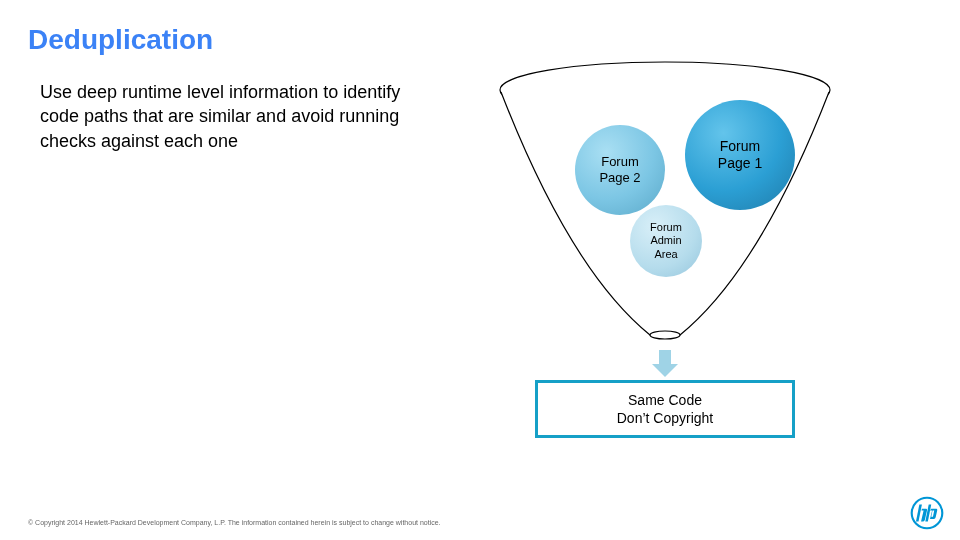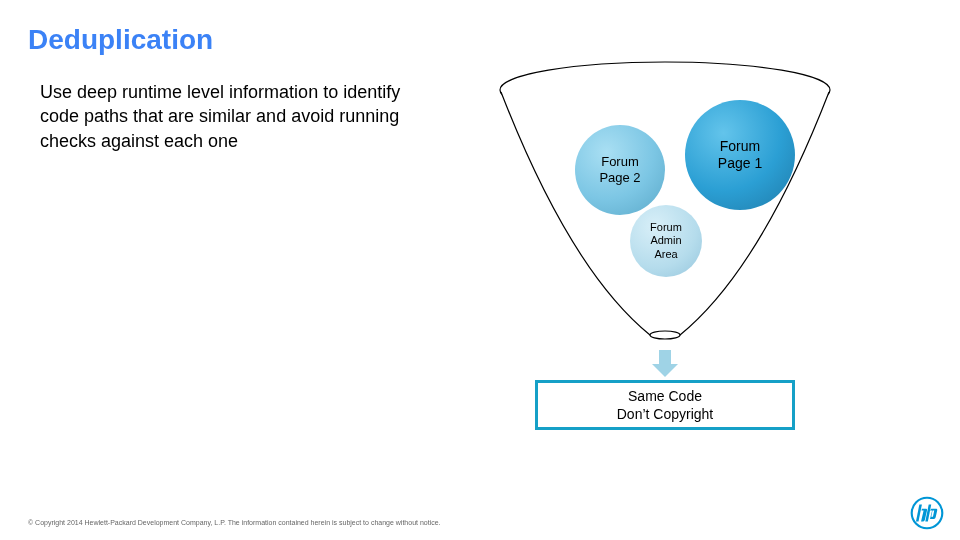--- a/index.html
+++ b/index.html
@@ -85,21 +85,21 @@
     left: 158px;
     width: 34px;
     height: 28px;
   }
   .arrow svg { width: 100%; height: 100%; }
   .output-box {
     position: absolute;
     top: 320px;
     left: 45px;
     width: 260px;
-    height: 50px;
+    height: 58px;
     border: 3px solid #16a0c7;
     display: flex;
     flex-direction: column;
     align-items: center;
     justify-content: center;
     font-size: 14px;
     line-height: 1.3;
     color: #000;
   }
   .footer {

